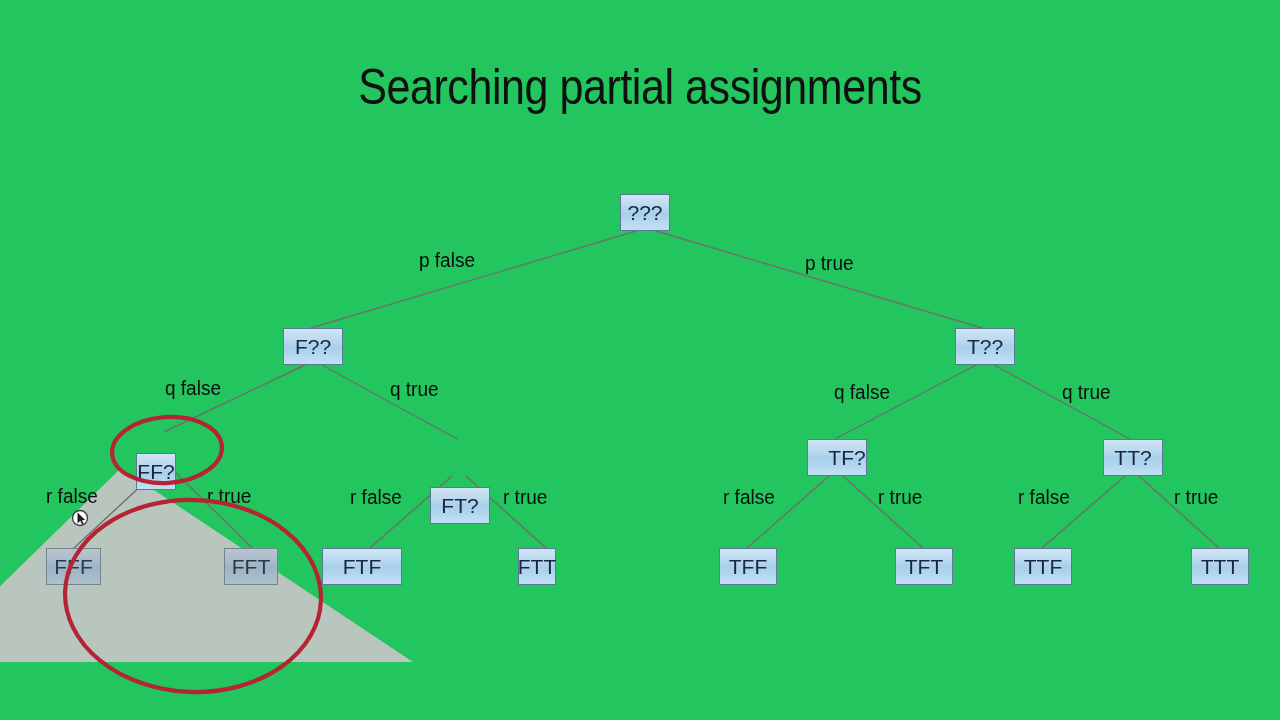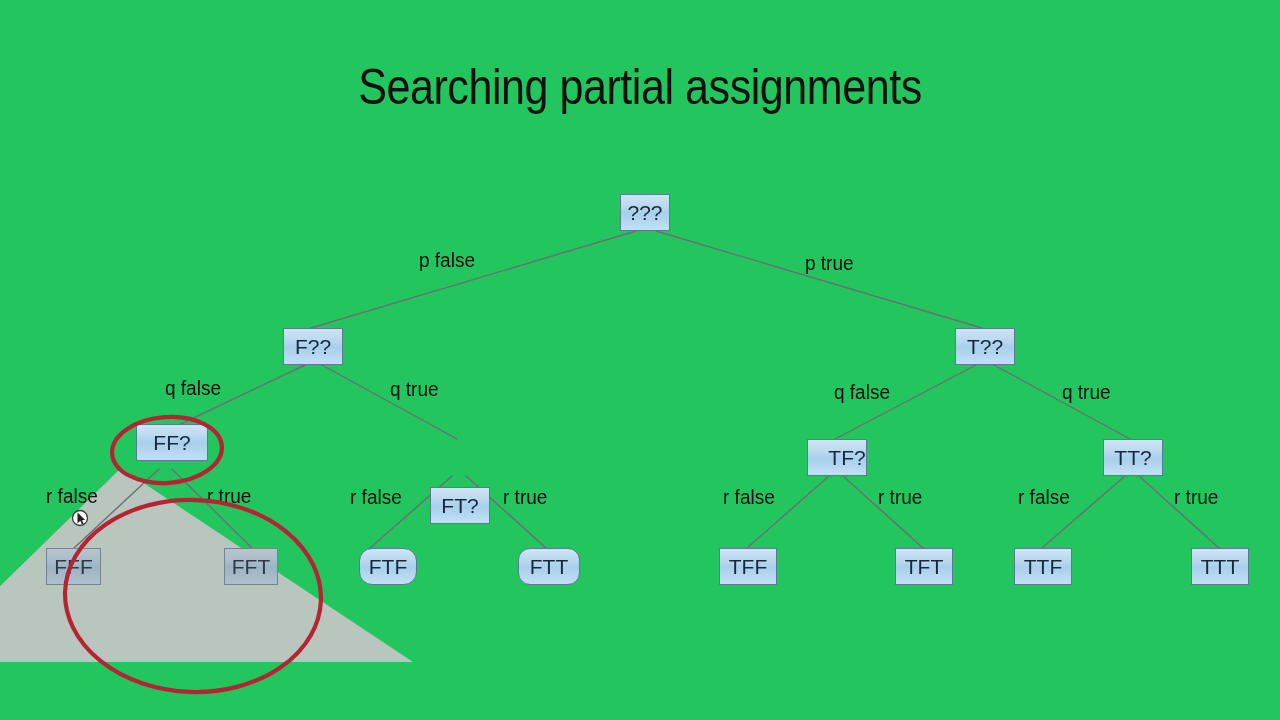--- a/index.html
+++ b/index.html
@@ -121,28 +121,28 @@
         <line x1="843" y1="476" x2="923" y2="548"></line>
         <line x1="1125" y1="476" x2="1042" y2="548"></line>
         <line x1="1139" y1="476" x2="1219" y2="548"></line>
       </g>
   </svg>
 
   <div id="node-layer">
       <div class="node" style="left: 620px; top: 194px; width: 50px; height: 37px;">???</div>
       <div class="node" style="left: 283px; top: 328px; width: 60px; height: 37px;">F??</div>
       <div class="node" style="left: 955px; top: 328px; width: 60px; height: 37px;">T??</div>
-      <div class="node" style="left: 136px; top: 424px; width: 72px; height: 37px; text-align: center;">FF?</div>
+      <div class="node" style="left: 136px; top: 453px; width: 40px; height: 37px; text-align: center;">FF?</div>
       <div class="node" style="left: 430px; top: 439px; width: 60px; height: 37px; margin-top: 48px;">FT?</div>
       <div class="node" style="left: 807px; top: 439px; width: 60px; height: 37px; padding-left: 20px;">TF?</div>
       <div class="node" style="left: 1103px; top: 439px; width: 60px; height: 37px;">TT?</div>
       <div class="node dim" style="left: 46px; top: 548px; width: 55px; height: 37px;">FFF</div>
       <div class="node dim" style="left: 224px; top: 548px; width: 54px; height: 37px;">FFT</div>
-      <div class="node" style="left: 359px; top: 548px; width: 58px; height: 37px; border-radius: 13px;">FTF</div>
-      <div class="node" style="left: 518px; top: 548px; width: 62px; height: 37px; border-radius: 12px;">FTT</div>
+      <div class="node" style="left: 322px; top: 548px; width: 80px; height: 37px;">FTF</div>
+      <div class="node" style="left: 518px; top: 548px; width: 38px; height: 37px;">FTT</div>
       <div class="node" style="left: 719px; top: 548px; width: 58px; height: 37px;">TFF</div>
       <div class="node" style="left: 895px; top: 548px; width: 58px; height: 37px;">TFT</div>
       <div class="node" style="left: 1014px; top: 548px; width: 58px; height: 37px;">TTF</div>
       <div class="node" style="left: 1191px; top: 548px; width: 58px; height: 37px;">TTT</div>
     </div>
   <div id="label-layer">
       <div class="edge-label" style="left: 419px; top: 249px;">p false</div>
       <div class="edge-label" style="left: 805px; top: 252px;">p true</div>
       <div class="edge-label" style="left: 165px; top: 377px;">q false</div>
       <div class="edge-label" style="left: 390px; top: 378px;">q true</div>

